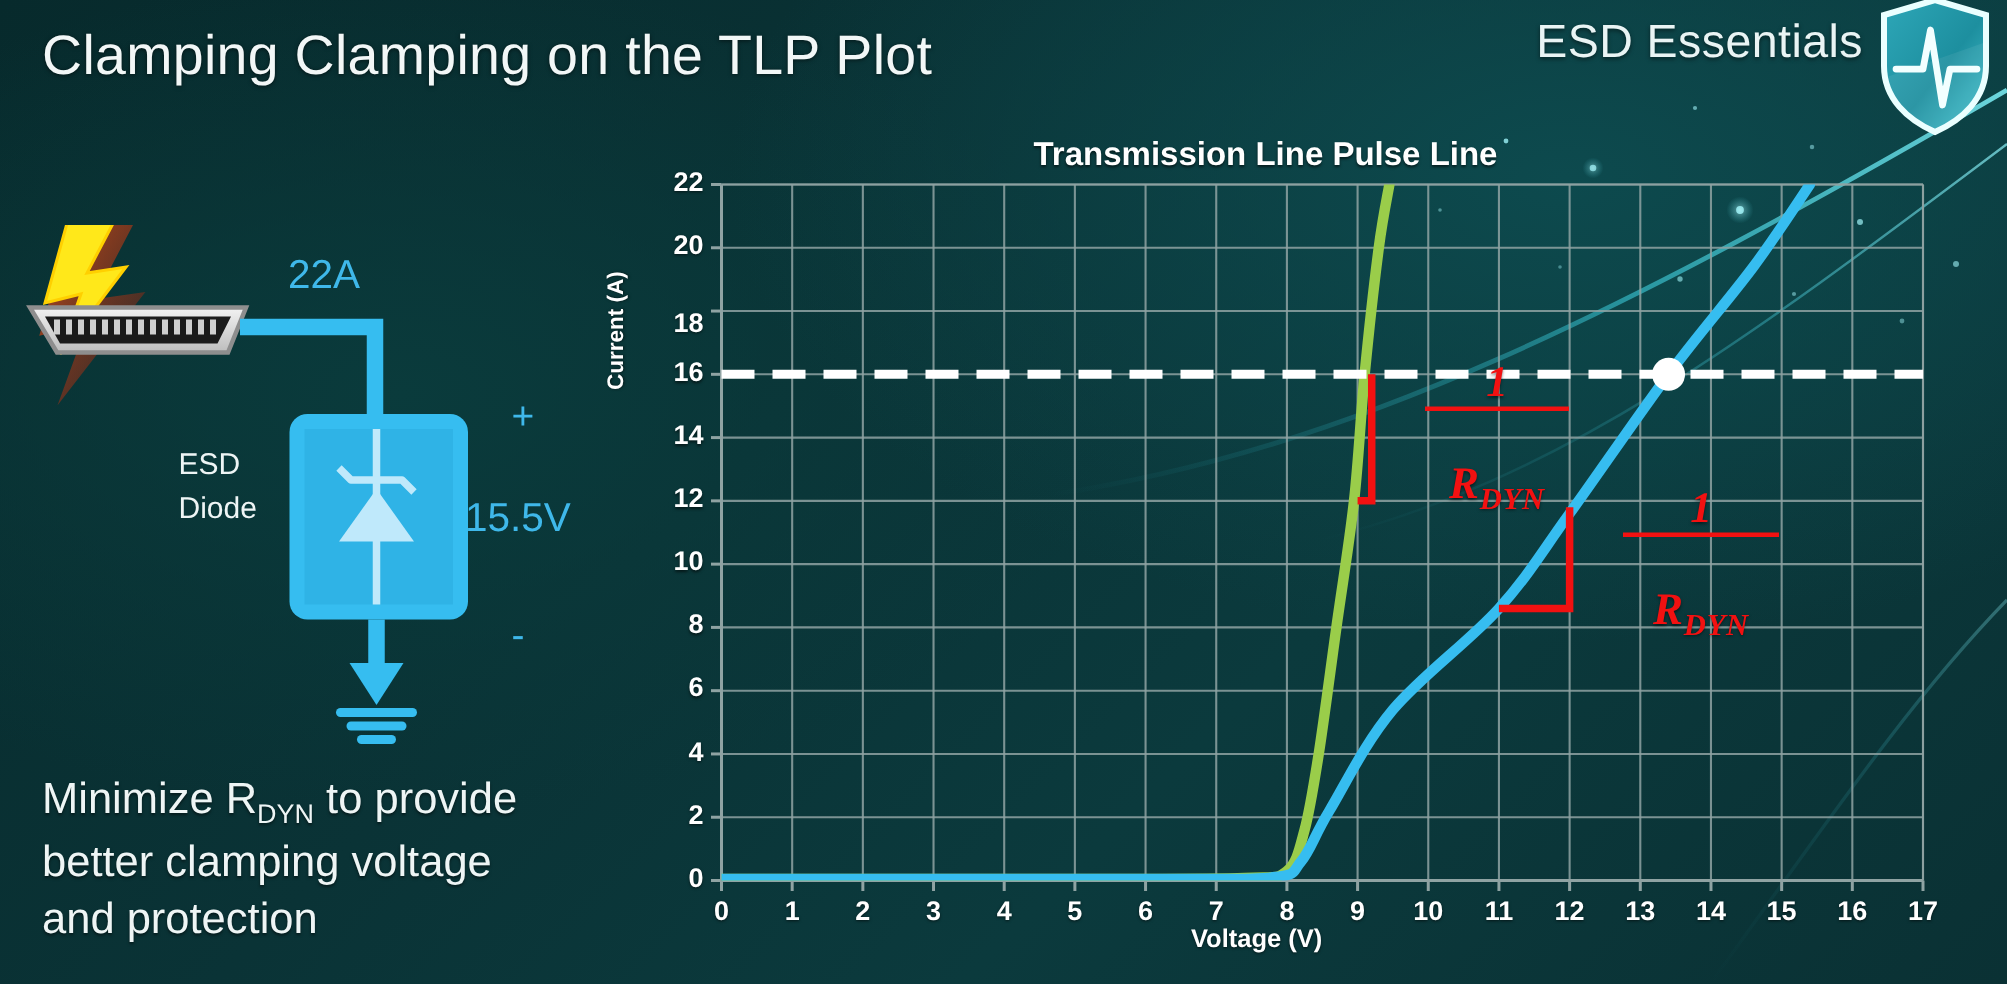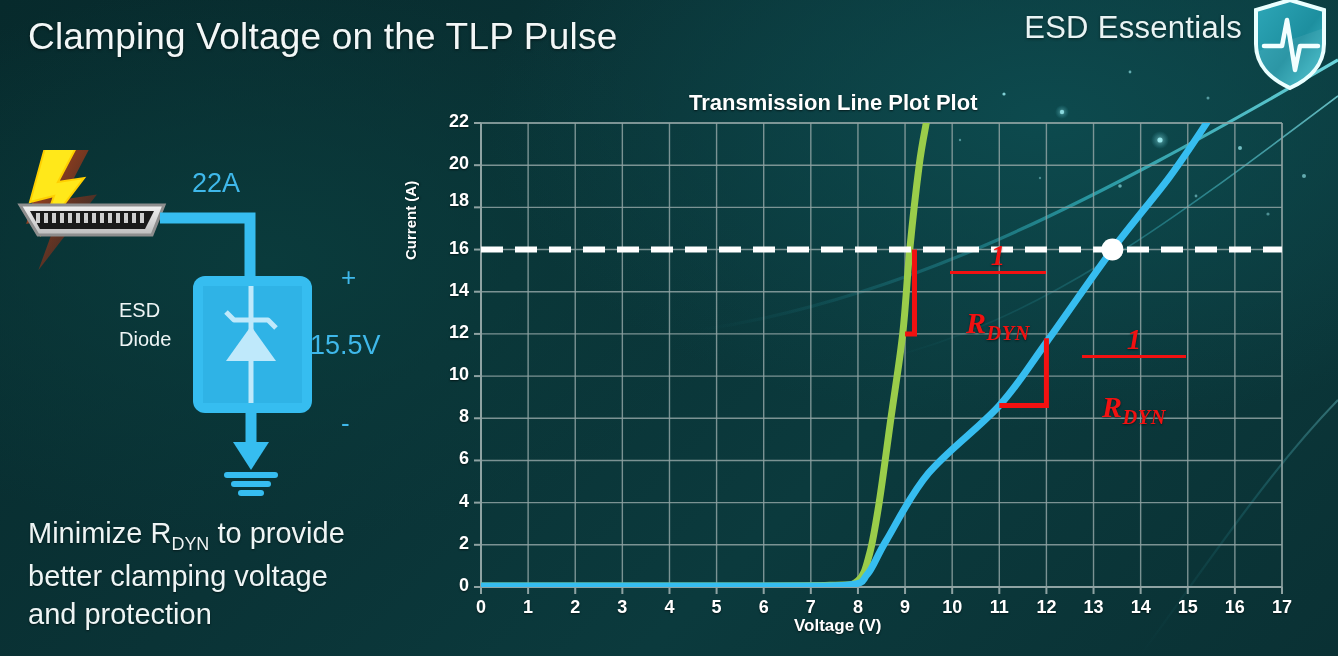--- a/index.html
+++ b/index.html
@@ -155,21 +155,21 @@
       <circle cx="1196" cy="196" r="1.4" opacity=".5"></circle>
       <circle cx="1268" cy="214" r="1.6" opacity=".45"></circle>
       <circle cx="1304" cy="176" r="2.0" opacity=".6"></circle>
       <circle cx="960" cy="140" r="1.2" opacity=".45"></circle>
       <circle cx="1040" cy="178" r="1.2" opacity=".4"></circle>
     </g>
     <circle cx="1160" cy="140" r="9" fill="url(#glowdot)" opacity=".5"></circle>
     <circle cx="1062" cy="112" r="7" fill="url(#glowdot)" opacity=".4"></circle>
   </svg>
 
-  <div class="slide-title">Clamping Voltage on the TLP Pulse</div>
+  <div class="slide-title">Clamping Clamping on the TLP Plot</div>
 
   <div class="brand">ESD Essentials</div>
 
   <svg class="brand-shield" viewBox="0 0 84 96">
     <defs>
       <linearGradient id="shieldfill" x1="0" y1="0" x2="1" y2="1">
         <stop offset="0%" stop-color="#2ea7b8"></stop>
         <stop offset="55%" stop-color="#1d8f9f"></stop>
         <stop offset="100%" stop-color="#49c6d2"></stop>
       </linearGradient>
@@ -246,35 +246,35 @@
   </div>
 
   <div class="bottom-note">
     <div><span>Minimize R</span><sub>DYN</sub><span> to provide</span></div>
     <div>better clamping voltage</div>
     <div>and protection</div>
   </div>
 
   <div class="chart-wrap">
 
-    <div class="chart-title">Transmission Line Plot Plot</div>
+    <div class="chart-title">Transmission Line Pulse Line</div>
     <div class="y-axis-label">Current (A)</div>
     <div class="x-axis-label">Voltage (V)</div>
 
     <div id="ytick-holder">
         <div class="ytick" style="top: 487px; right: 869px;">0</div>
         <div class="ytick" style="top: 444.818px; right: 869px;">2</div>
         <div class="ytick" style="top: 402.636px; right: 869px;">4</div>
         <div class="ytick" style="top: 360.455px; right: 869px;">6</div>
         <div class="ytick" style="top: 318.273px; right: 869px;">8</div>
         <div class="ytick" style="top: 276.091px; right: 869px;">10</div>
         <div class="ytick" style="top: 233.909px; right: 869px;">12</div>
         <div class="ytick" style="top: 191.727px; right: 869px;">14</div>
         <div class="ytick" style="top: 149.545px; right: 869px;">16</div>
-        <div class="ytick" style="top: 102px; right: 869px;">18</div>
+        <div class="ytick" style="top: 117px; right: 869px;">18</div>
         <div class="ytick" style="top: 65.1818px; right: 869px;">20</div>
         <div class="ytick" style="top: 23px; right: 869px;">22</div>
       </div>
     <div id="xtick-holder">
         <div class="xtick" style="left: 57px; top: 509px;">0</div>
         <div class="xtick" style="left: 104.118px; top: 509px;">1</div>
         <div class="xtick" style="left: 151.235px; top: 509px;">2</div>
         <div class="xtick" style="left: 198.353px; top: 509px;">3</div>
         <div class="xtick" style="left: 245.471px; top: 509px;">4</div>
         <div class="xtick" style="left: 292.588px; top: 509px;">5</div>

